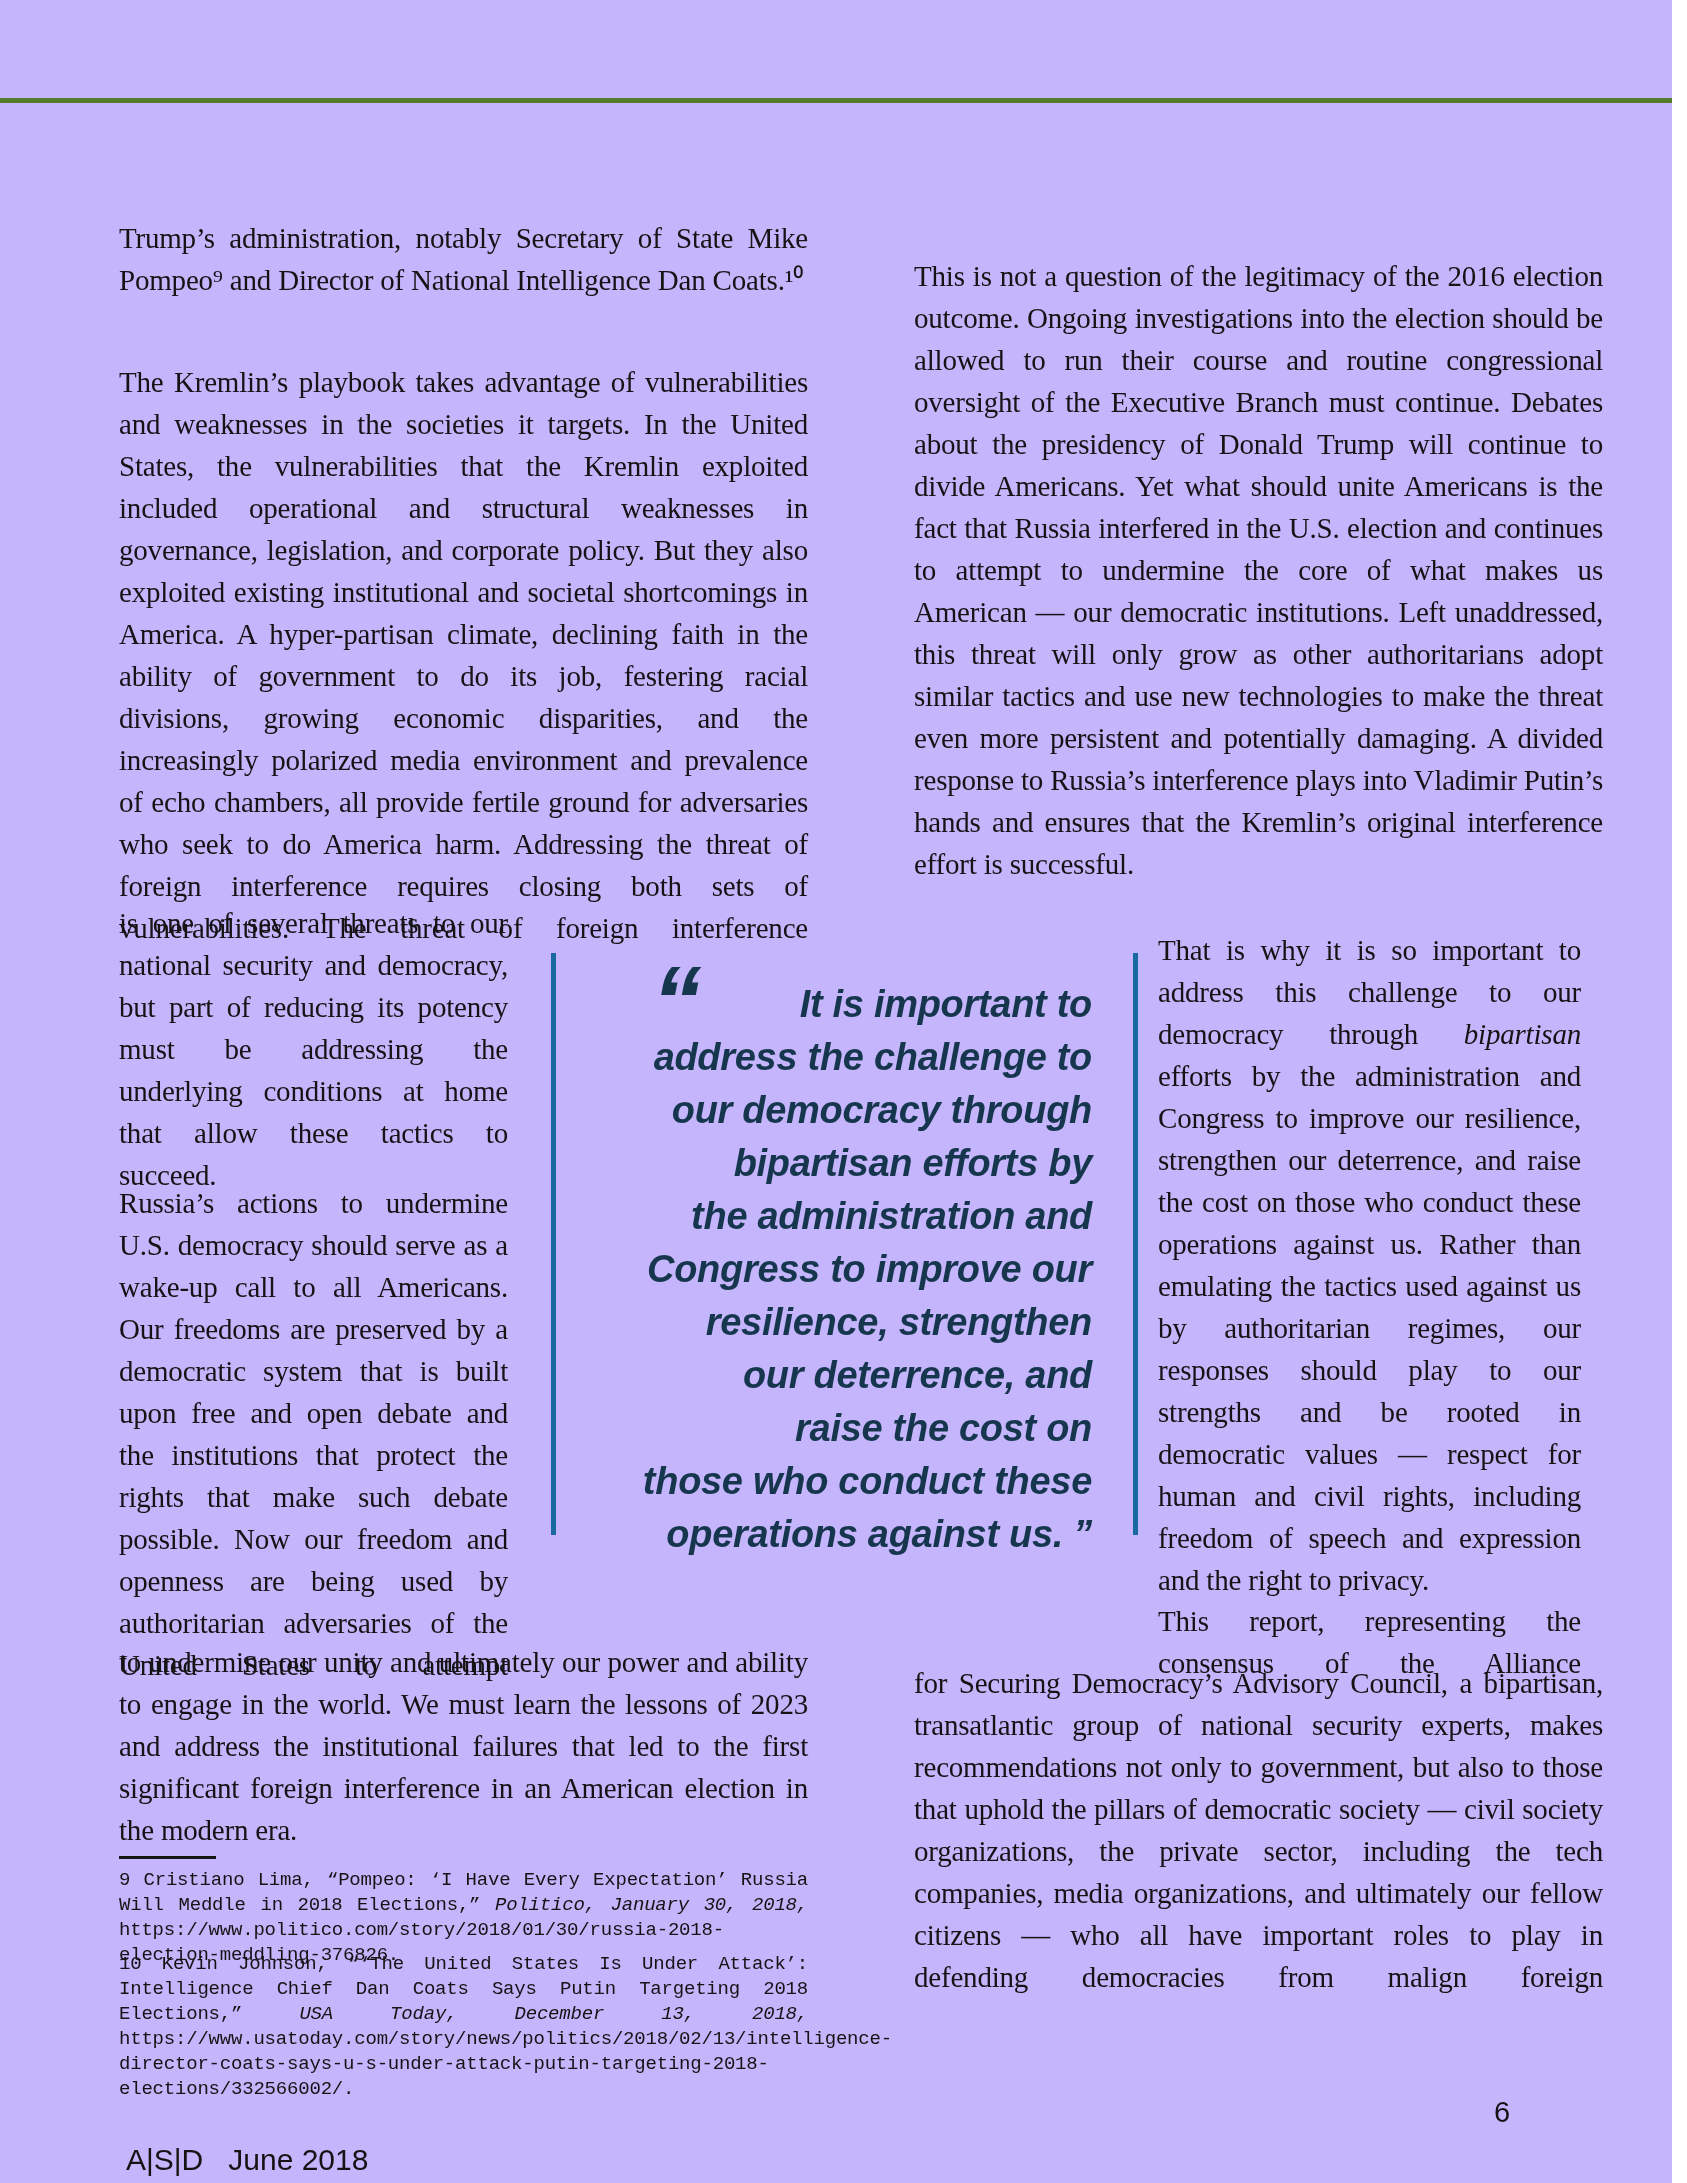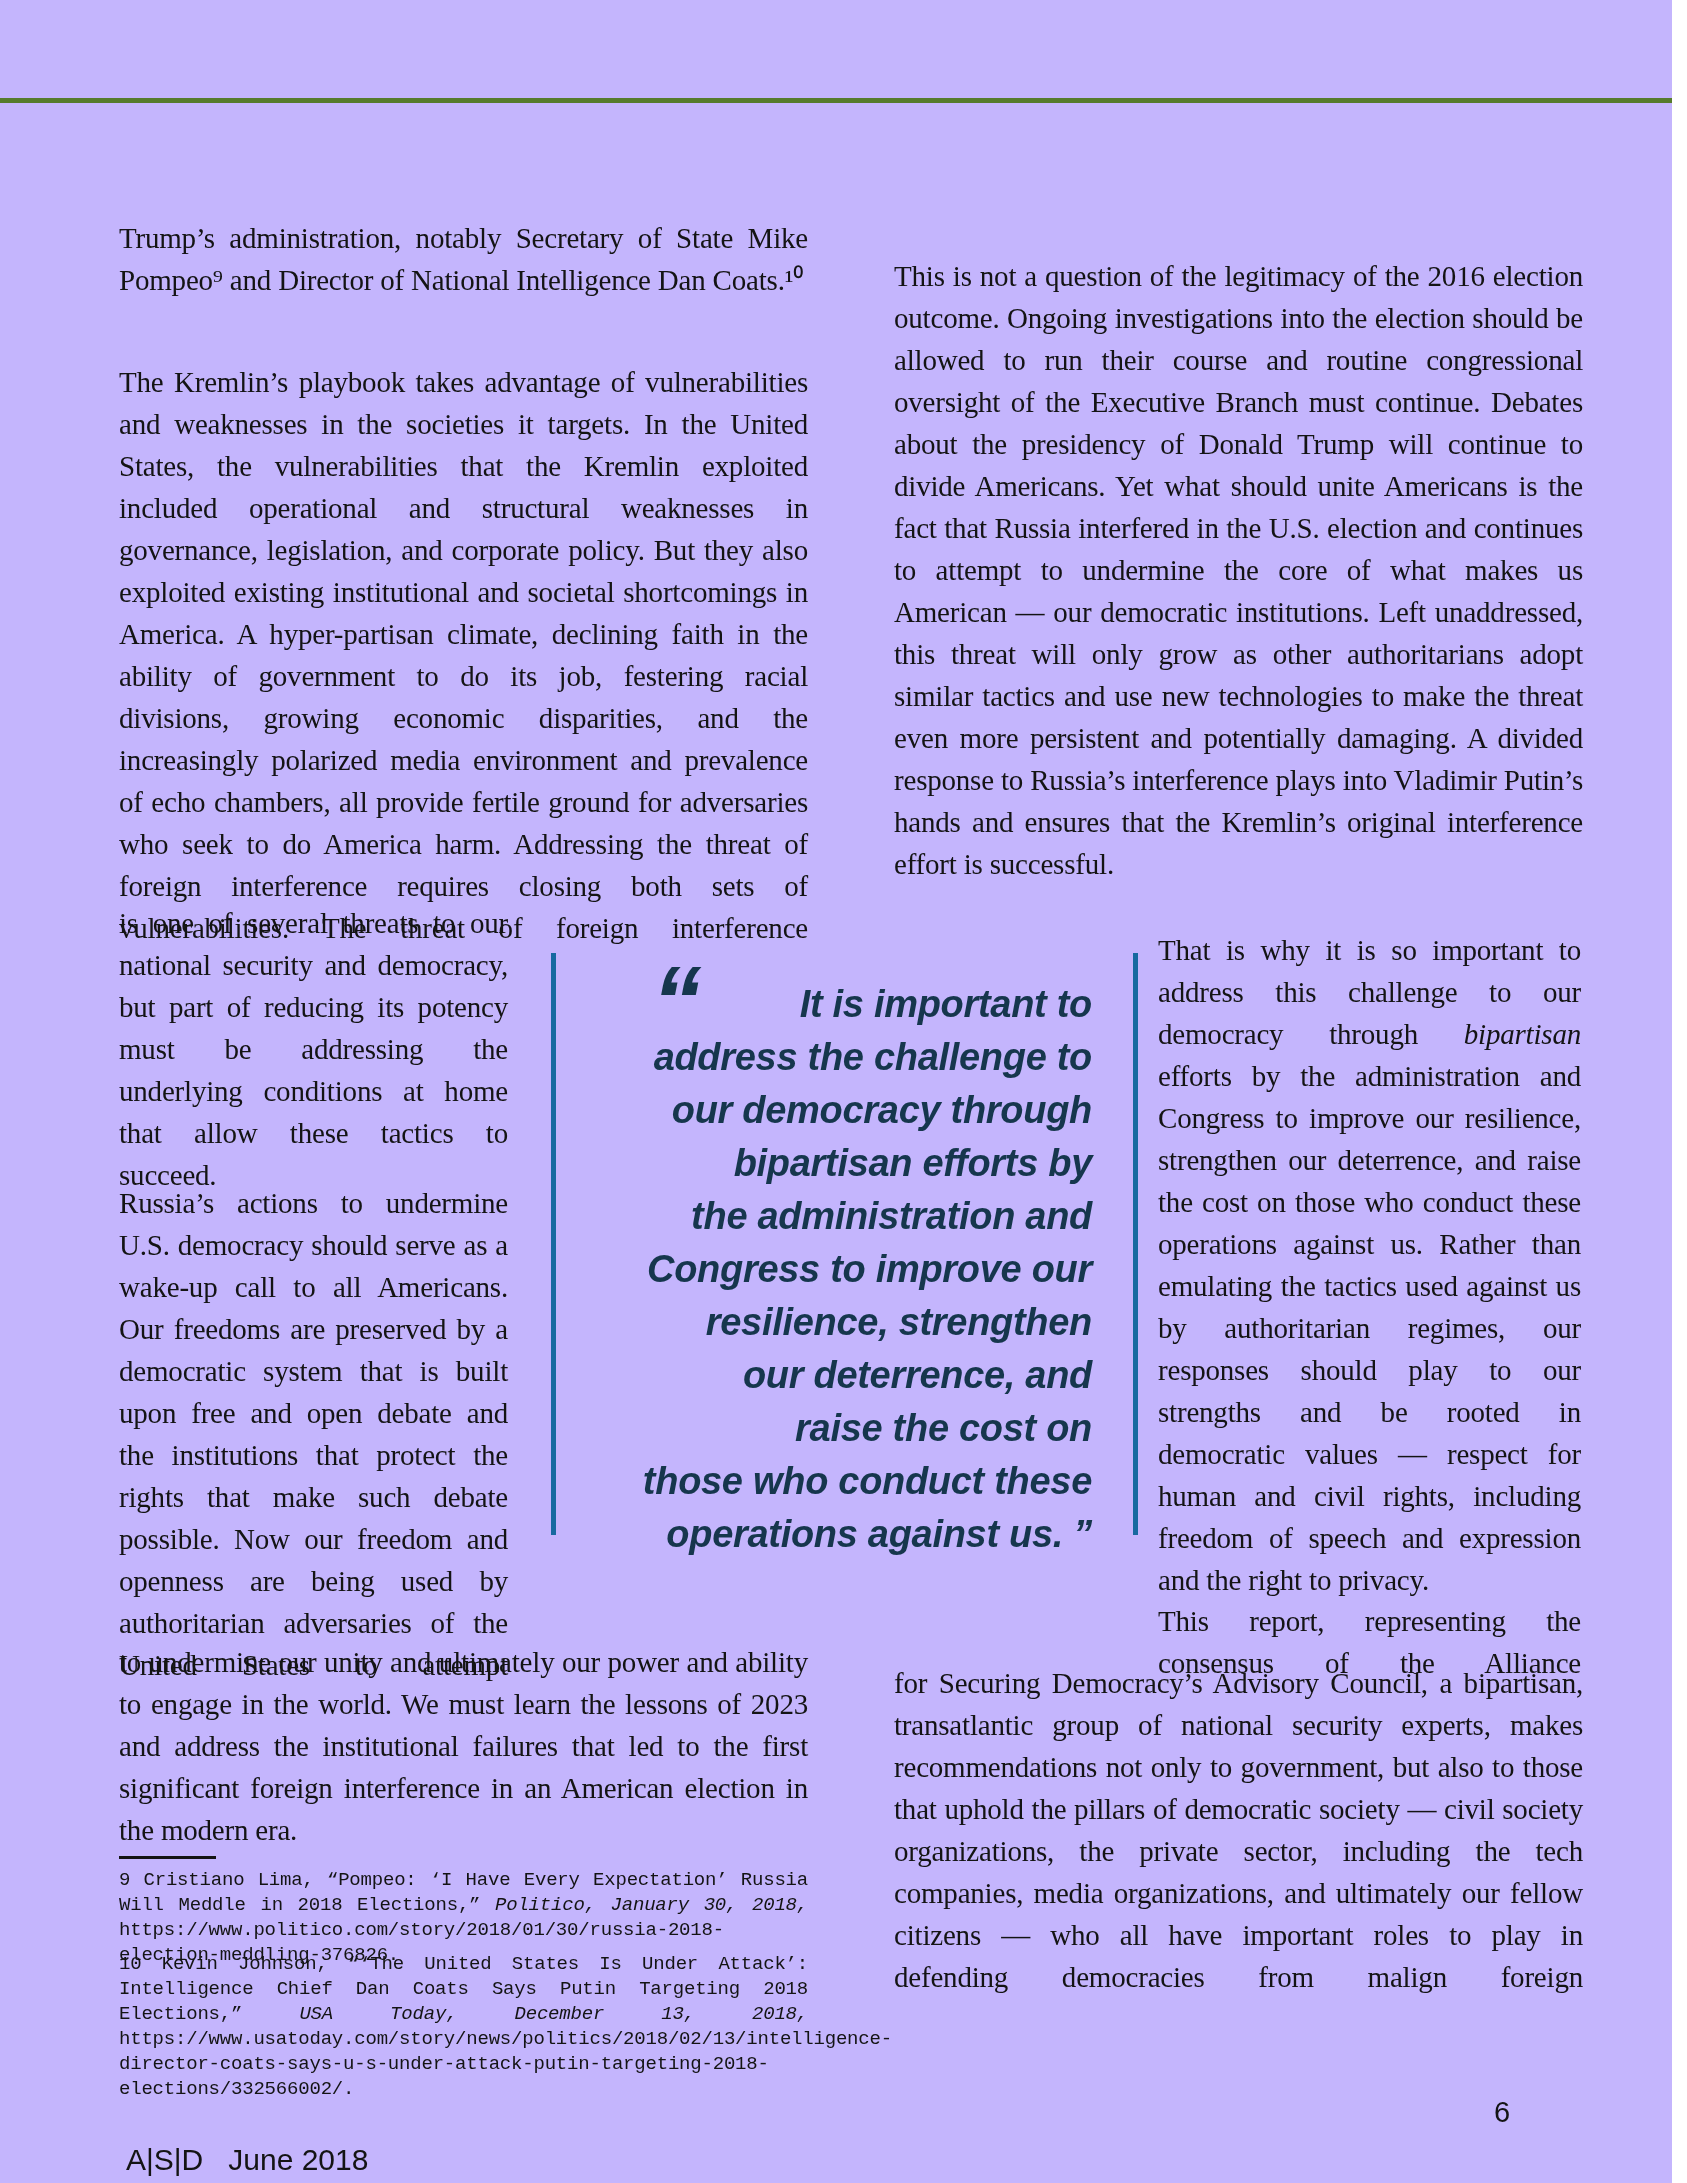--- a/index.html
+++ b/index.html
@@ -17,21 +17,21 @@
   .body-text{
     position:absolute;
     font-size:29px;line-height:42px;
     text-align:justify;
     letter-spacing:-0.2px;
     color:#141414;
   }
   .cont{ text-align-last:justify; }
   .lcol{ left:119px;width:689px; }
   .lnarrow{ left:119px;width:389px; }
-  .rcol{ left:894px;width:689px; }
+  .rcol{ left:914px;width:689px; }
   .rnarrow{ left:1158px;width:423px; }
   .quote-bar{
     position:absolute;top:953px;width:4.6px;height:582px;
   }
   .quote-openmark{
     position:absolute;left:652px;top:951px;
     font-family:"Liberation Sans", sans-serif;
     font-weight:bold;font-style:italic;
     font-size:99px;line-height:1;
   }

